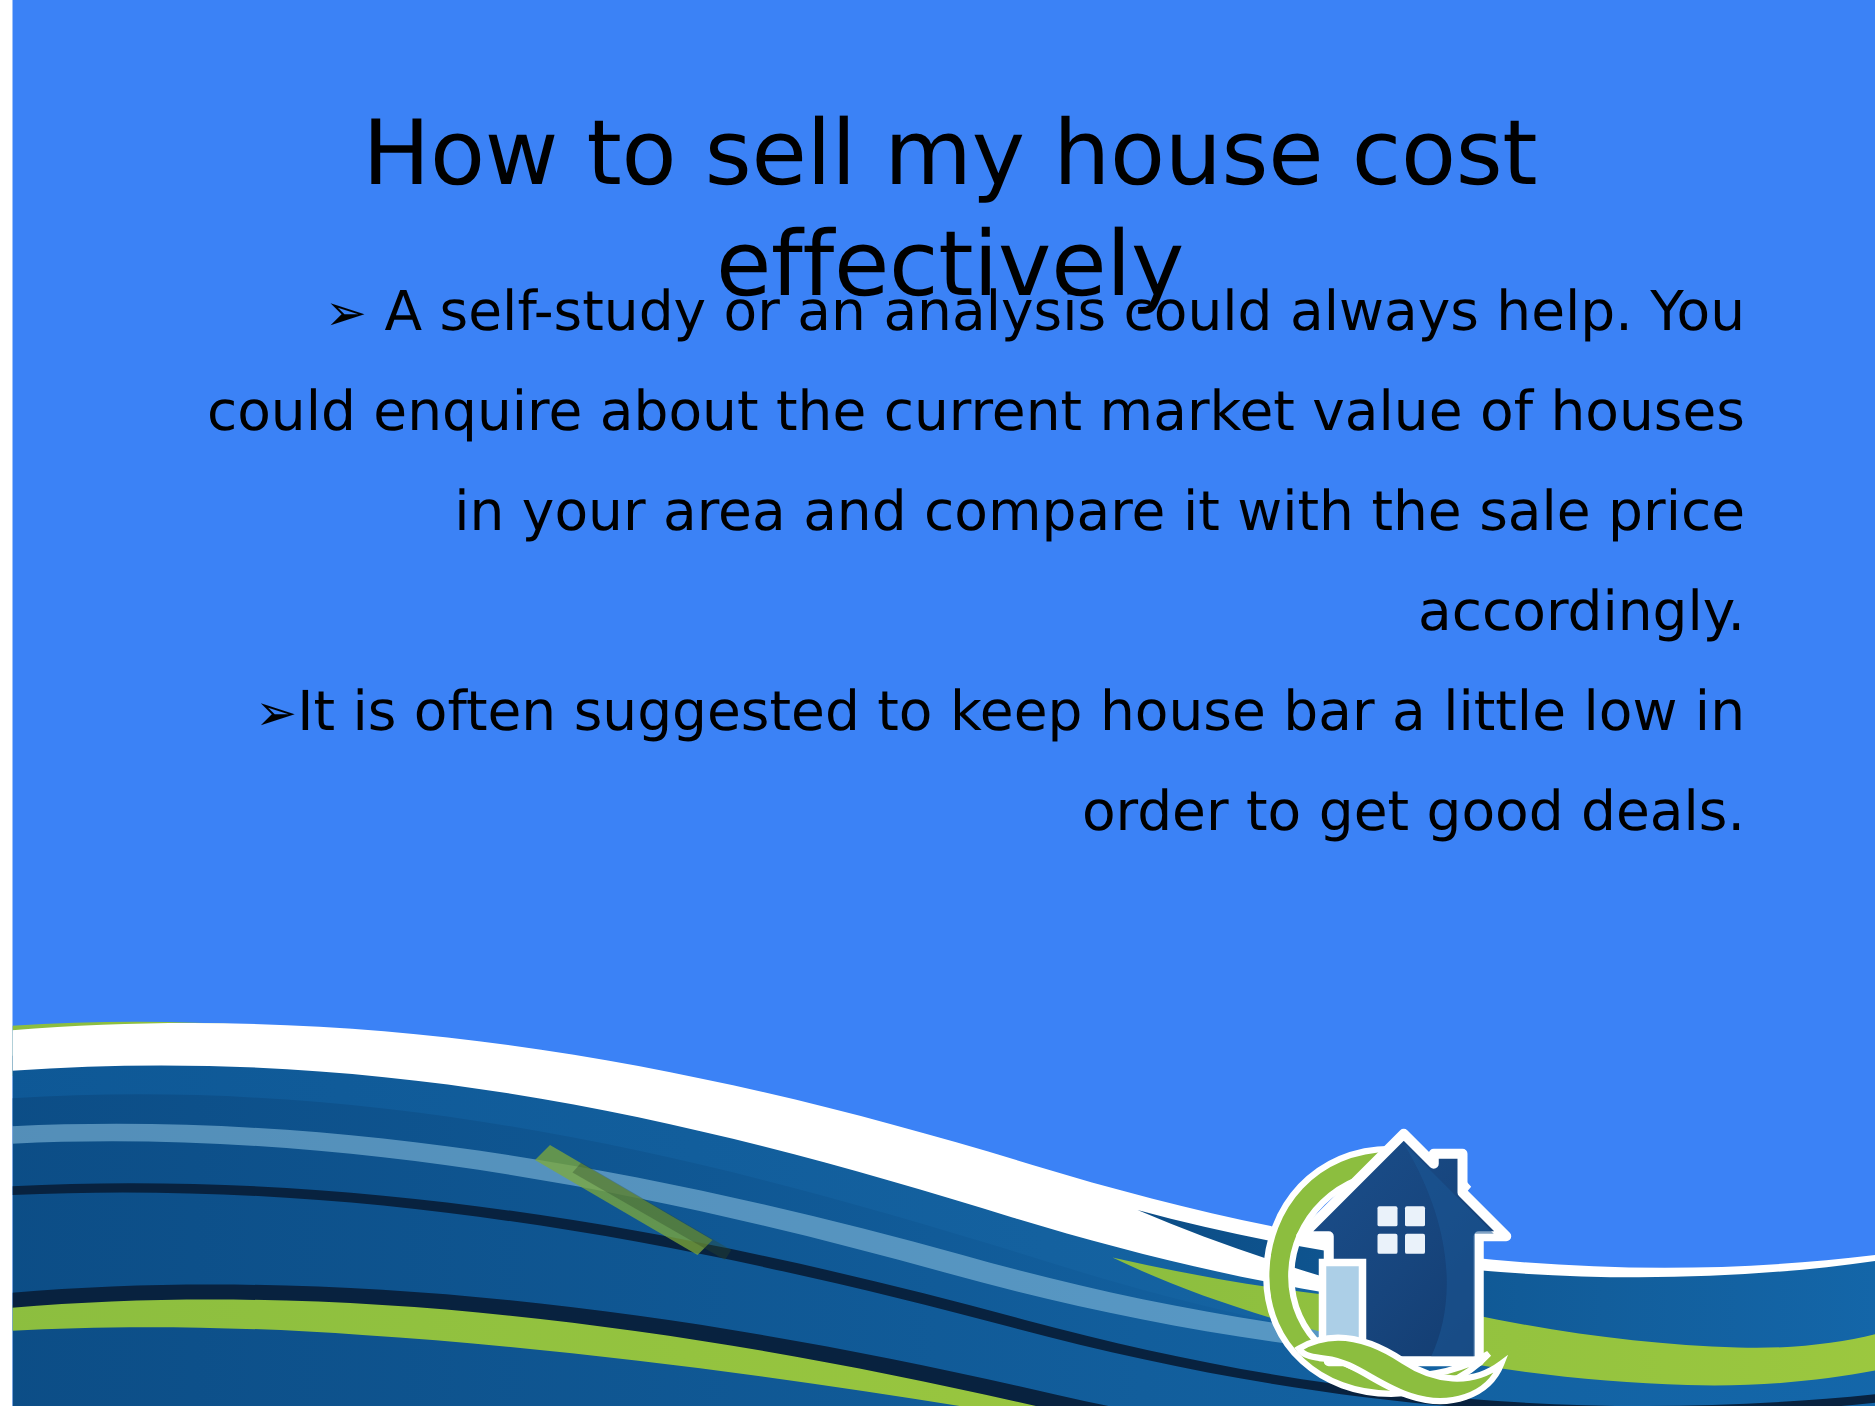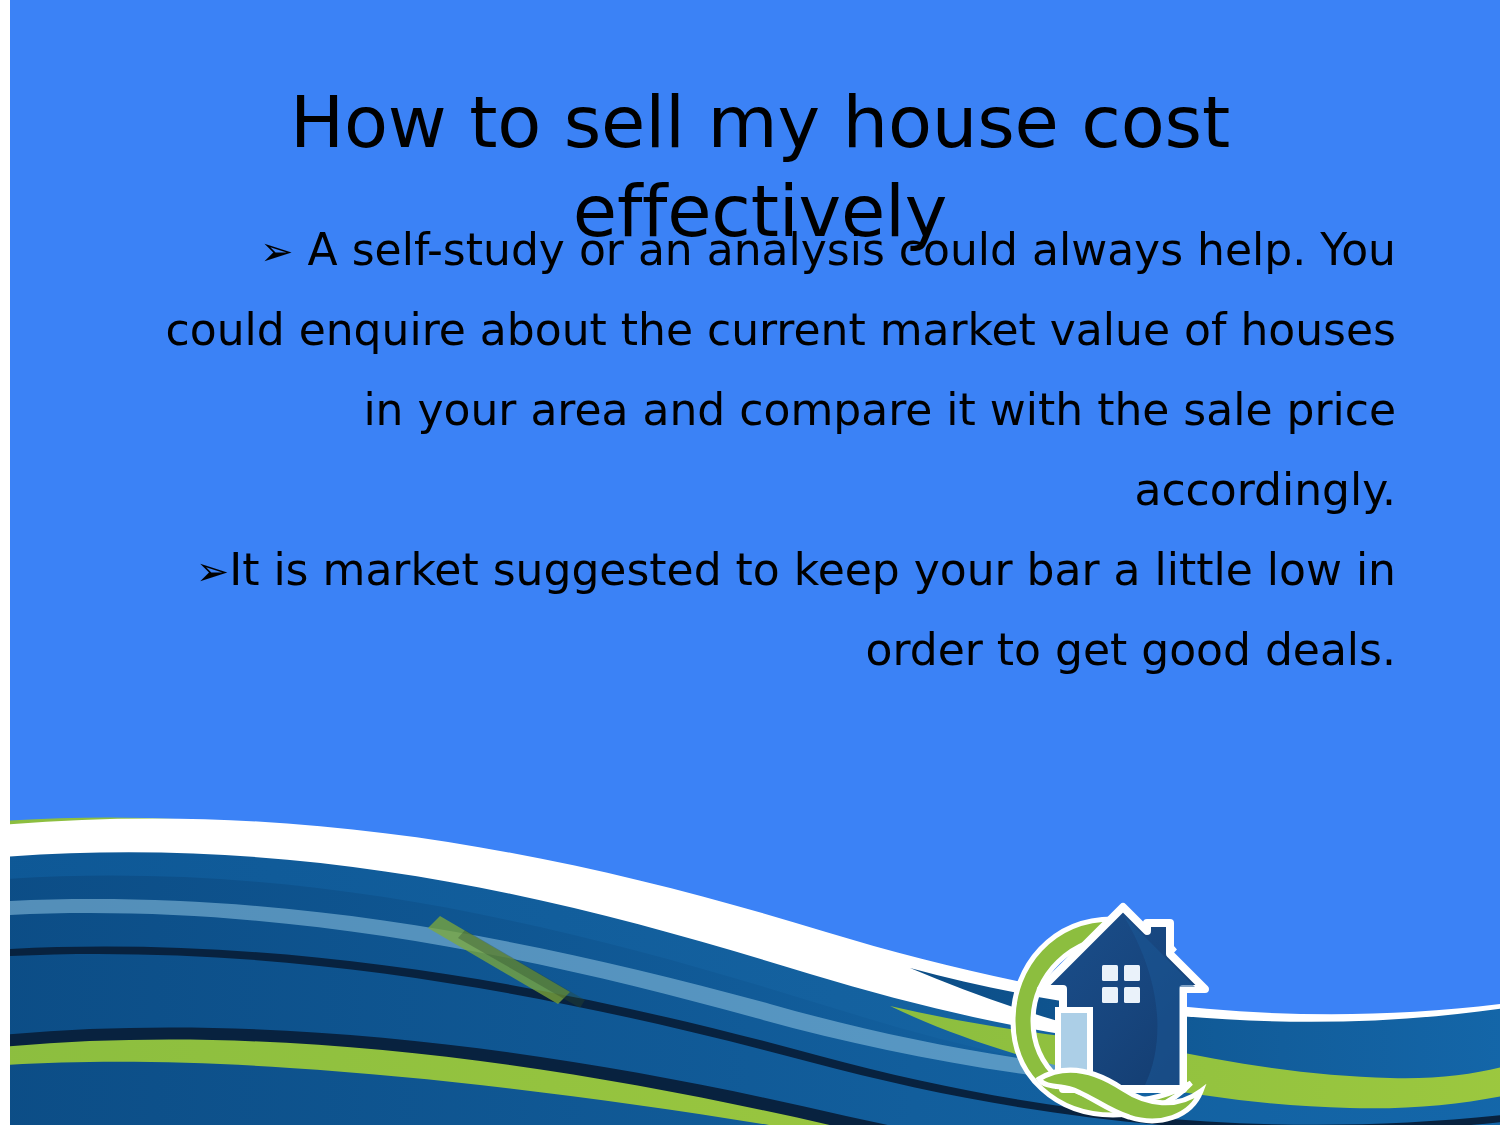--- a/index.html
+++ b/index.html
@@ -172,18 +172,18 @@
   </svg>
 
   <div id="title-block">
     <div id="title-text">How to sell my house cost effectively</div>
   </div>
 
   <div id="body-block">
 
     <p class="bullet-para"><span class="bullet-mark">➢</span><span> A self-study or an analysis could always help. You could enquire about the current market value of houses in your area and compare it with the sale price accordingly.</span></p>
 
-    <p class="bullet-para"><span class="bullet-mark">➢</span><span>It is market suggested to keep your bar a little low in order to get good deals.</span></p>
+    <p class="bullet-para"><span class="bullet-mark">➢</span><span>It is often suggested to keep house bar a little low in order to get good deals.</span></p>
 
 
   </div>
 
 </div>
 
 </body></html>

